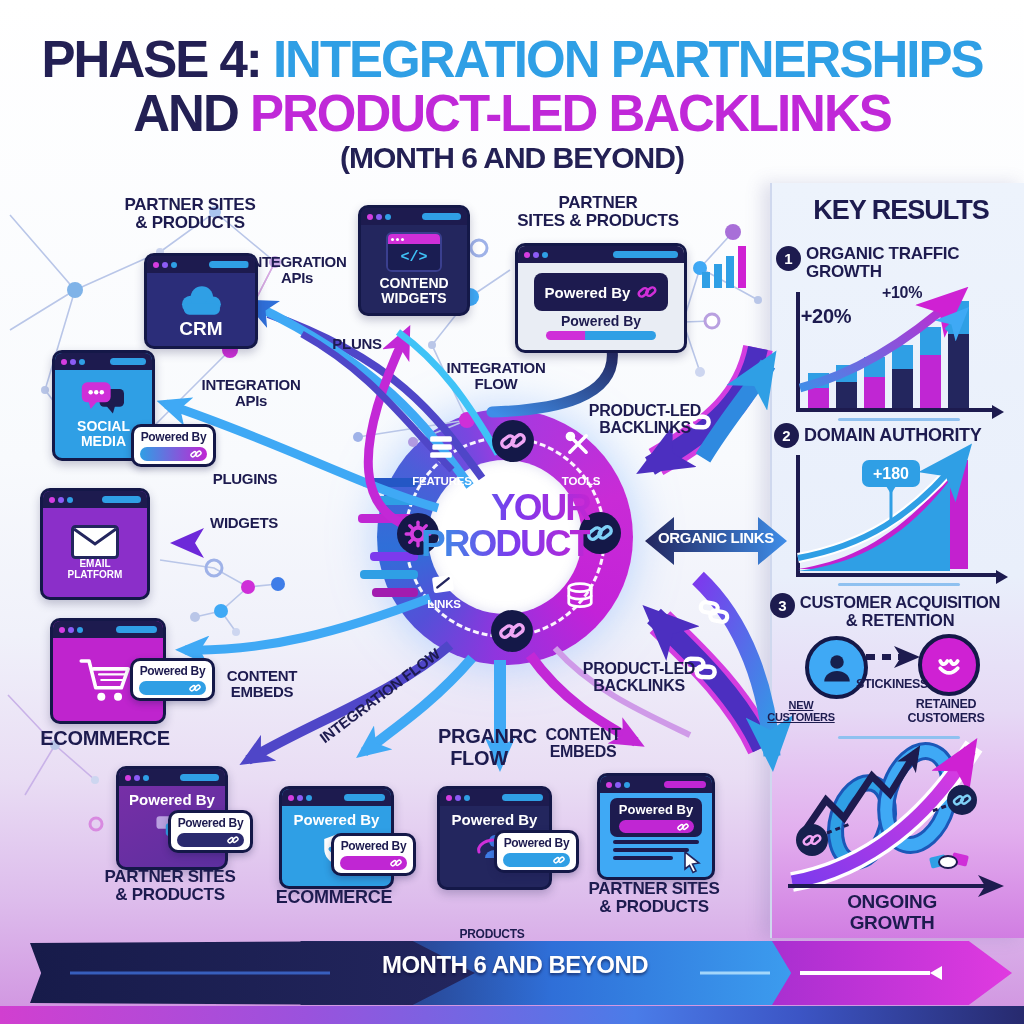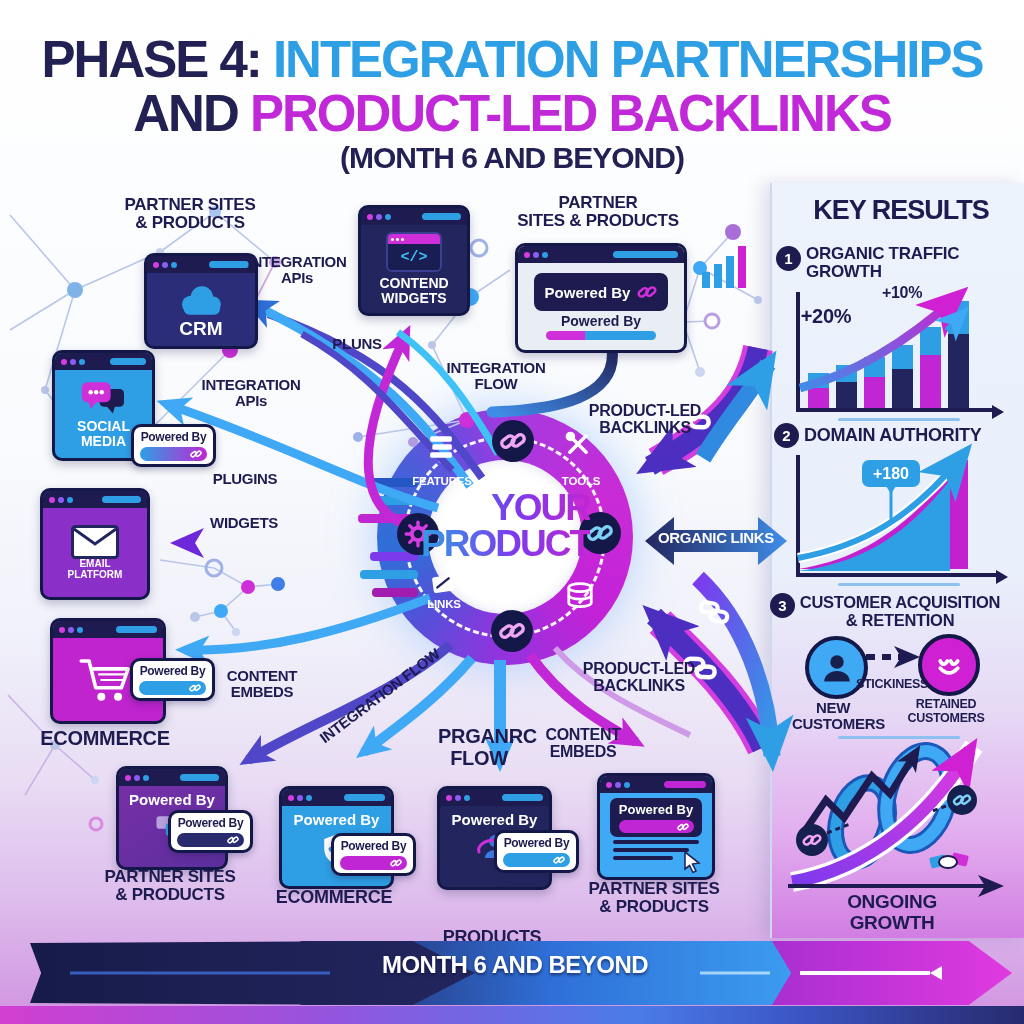--- a/index.html
+++ b/index.html
@@ -662,21 +662,21 @@
     </div>
   </div>
   <div class="pbadge" style="left:494px;top:830px;">
     <span class="ptxt">Powered By</span>
     <span class="ppill pill-b">
         <svg class="chs" viewBox="0 0 24 24">
           <use href="#chain"></use>
         </svg>
       </span>
   </div>
-  <div class="lbl" style="left:440px;top:928px;width:104px;font-size:18px;">PRODUCTS</div>
+  <div class="lbl" style="left:440px;top:928px;width:104px;font-size:12px;">PRODUCTS</div>
 
   <div class="win" style="left:597px;top:773px;width:112px;height:101px;background:#3fa9f5;">
     <div class="tbar">
         <span class="dot dm"></span>
         <span class="dot dp"></span>
         <span class="dot db"></span>
         <span class="tpill mag"></span>
       </div>
     <div class="wbody" style="justify-content:flex-start;padding-top:5px;gap:3px;">
       <div style="width:92px;background:#1d1b4f;border-radius:7px;display:flex;flex-direction:column;align-items:center;padding:4px 0;gap:3px;">
@@ -727,21 +727,21 @@
   <div class="cust-circle" style="left:918px;top:634px;width:54px;height:54px;background:#cf21d3;">
     <svg width="38" height="38" viewBox="0 0 24 24">
       <g stroke="#fff" stroke-width="2.4" fill="none" stroke-linecap="round">
         <path d="M6.5 9.5 q2 4 4.5 0"></path>
           <path d="M13 9.5 q2 4 4.5 0"></path>
           <path d="M6.5 14 q5.5 6 11 0"></path>
       </g>
     </svg>
   </div>
   <div class="lbl" style="left:850px;top:678px;width:84px;font-size:12.5px;">STICKINESS</div>
-  <div class="lbl" style="left:792px;top:700px;width:82px;font-size:15px;">
+  <div class="lbl" style="left:760px;top:700px;width:82px;font-size:11px;text-decoration:underline;">
     <span>NEW</span><br><span>CUSTOMERS</span>
   </div>
   <div class="lbl" style="left:898px;top:698px;width:96px;font-size:12.5px;">
     <span>RETAINED</span><br><span>CUSTOMERS</span>
   </div>
   <div class="kr-div" style="top:736px;"></div>
   <div class="lbl" style="left:812px;top:892px;width:160px;font-size:19px;">ONGOING GROWTH</div>
 
   <div class="bchev" id="bchev-blue"></div>
   <div class="bchev" id="bchev-mag"></div>

